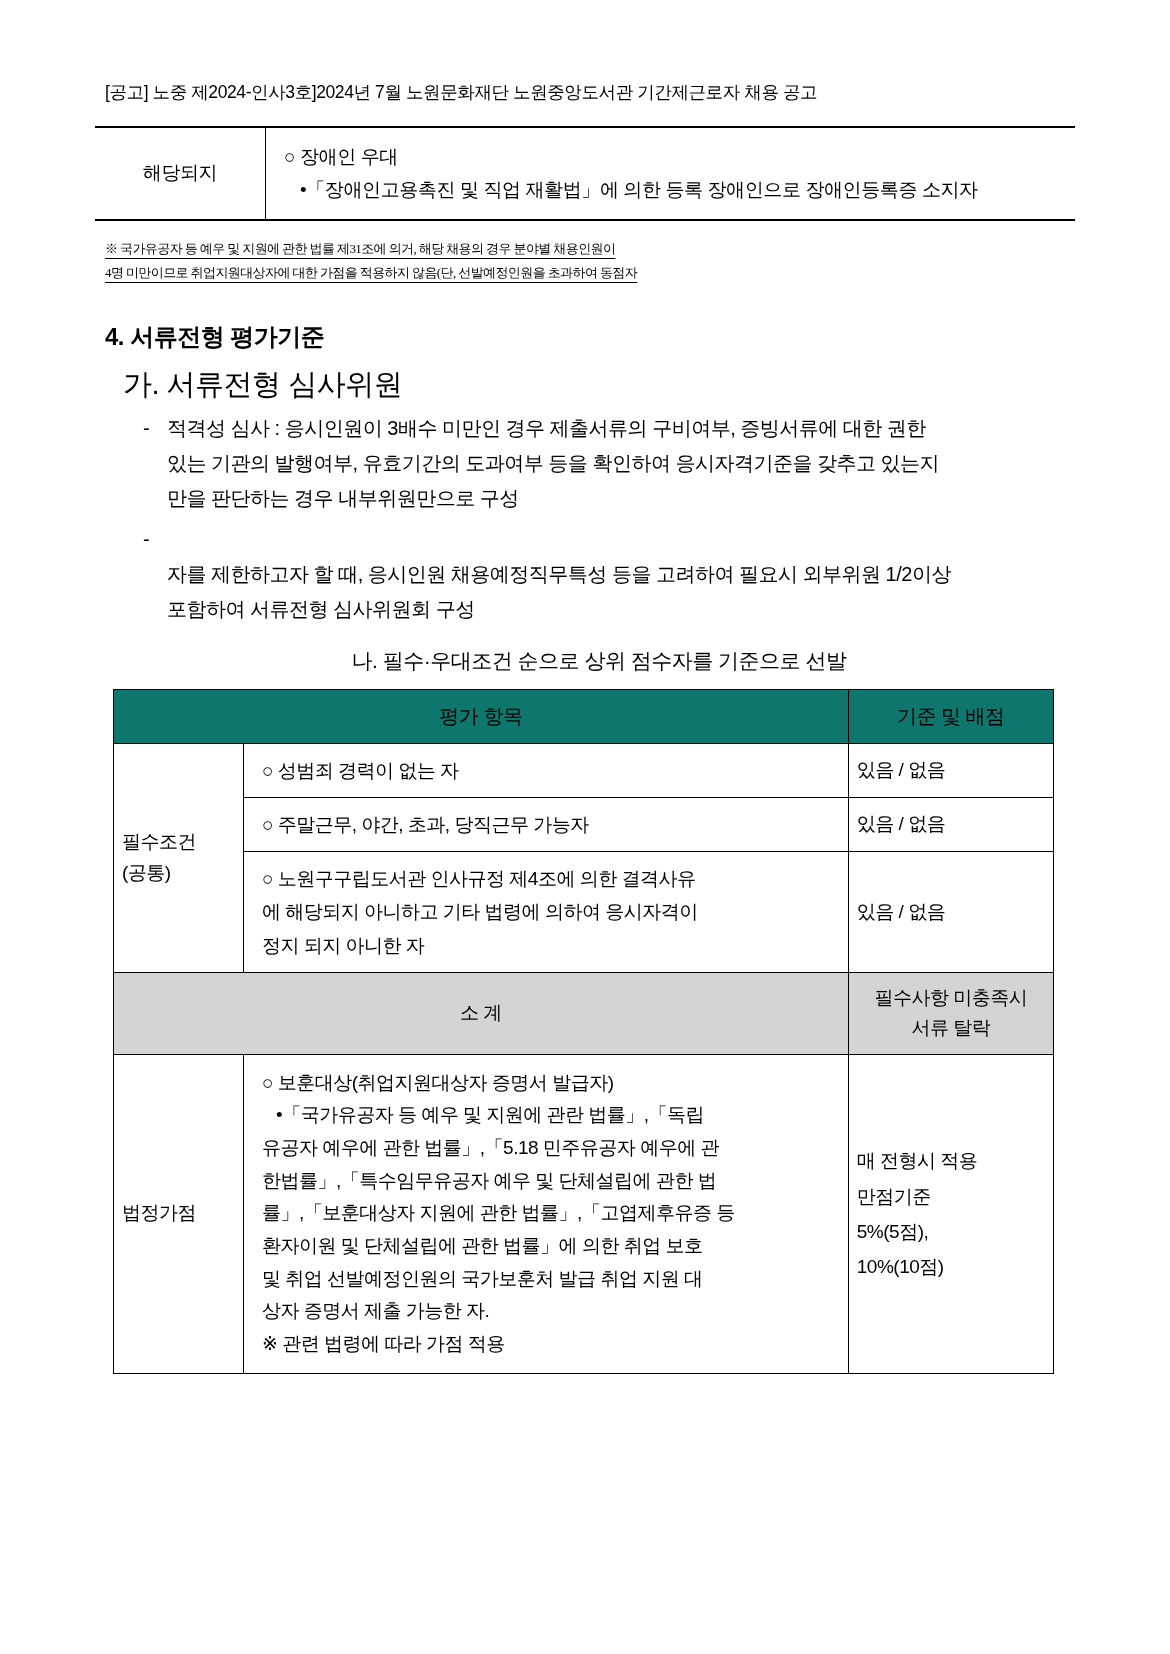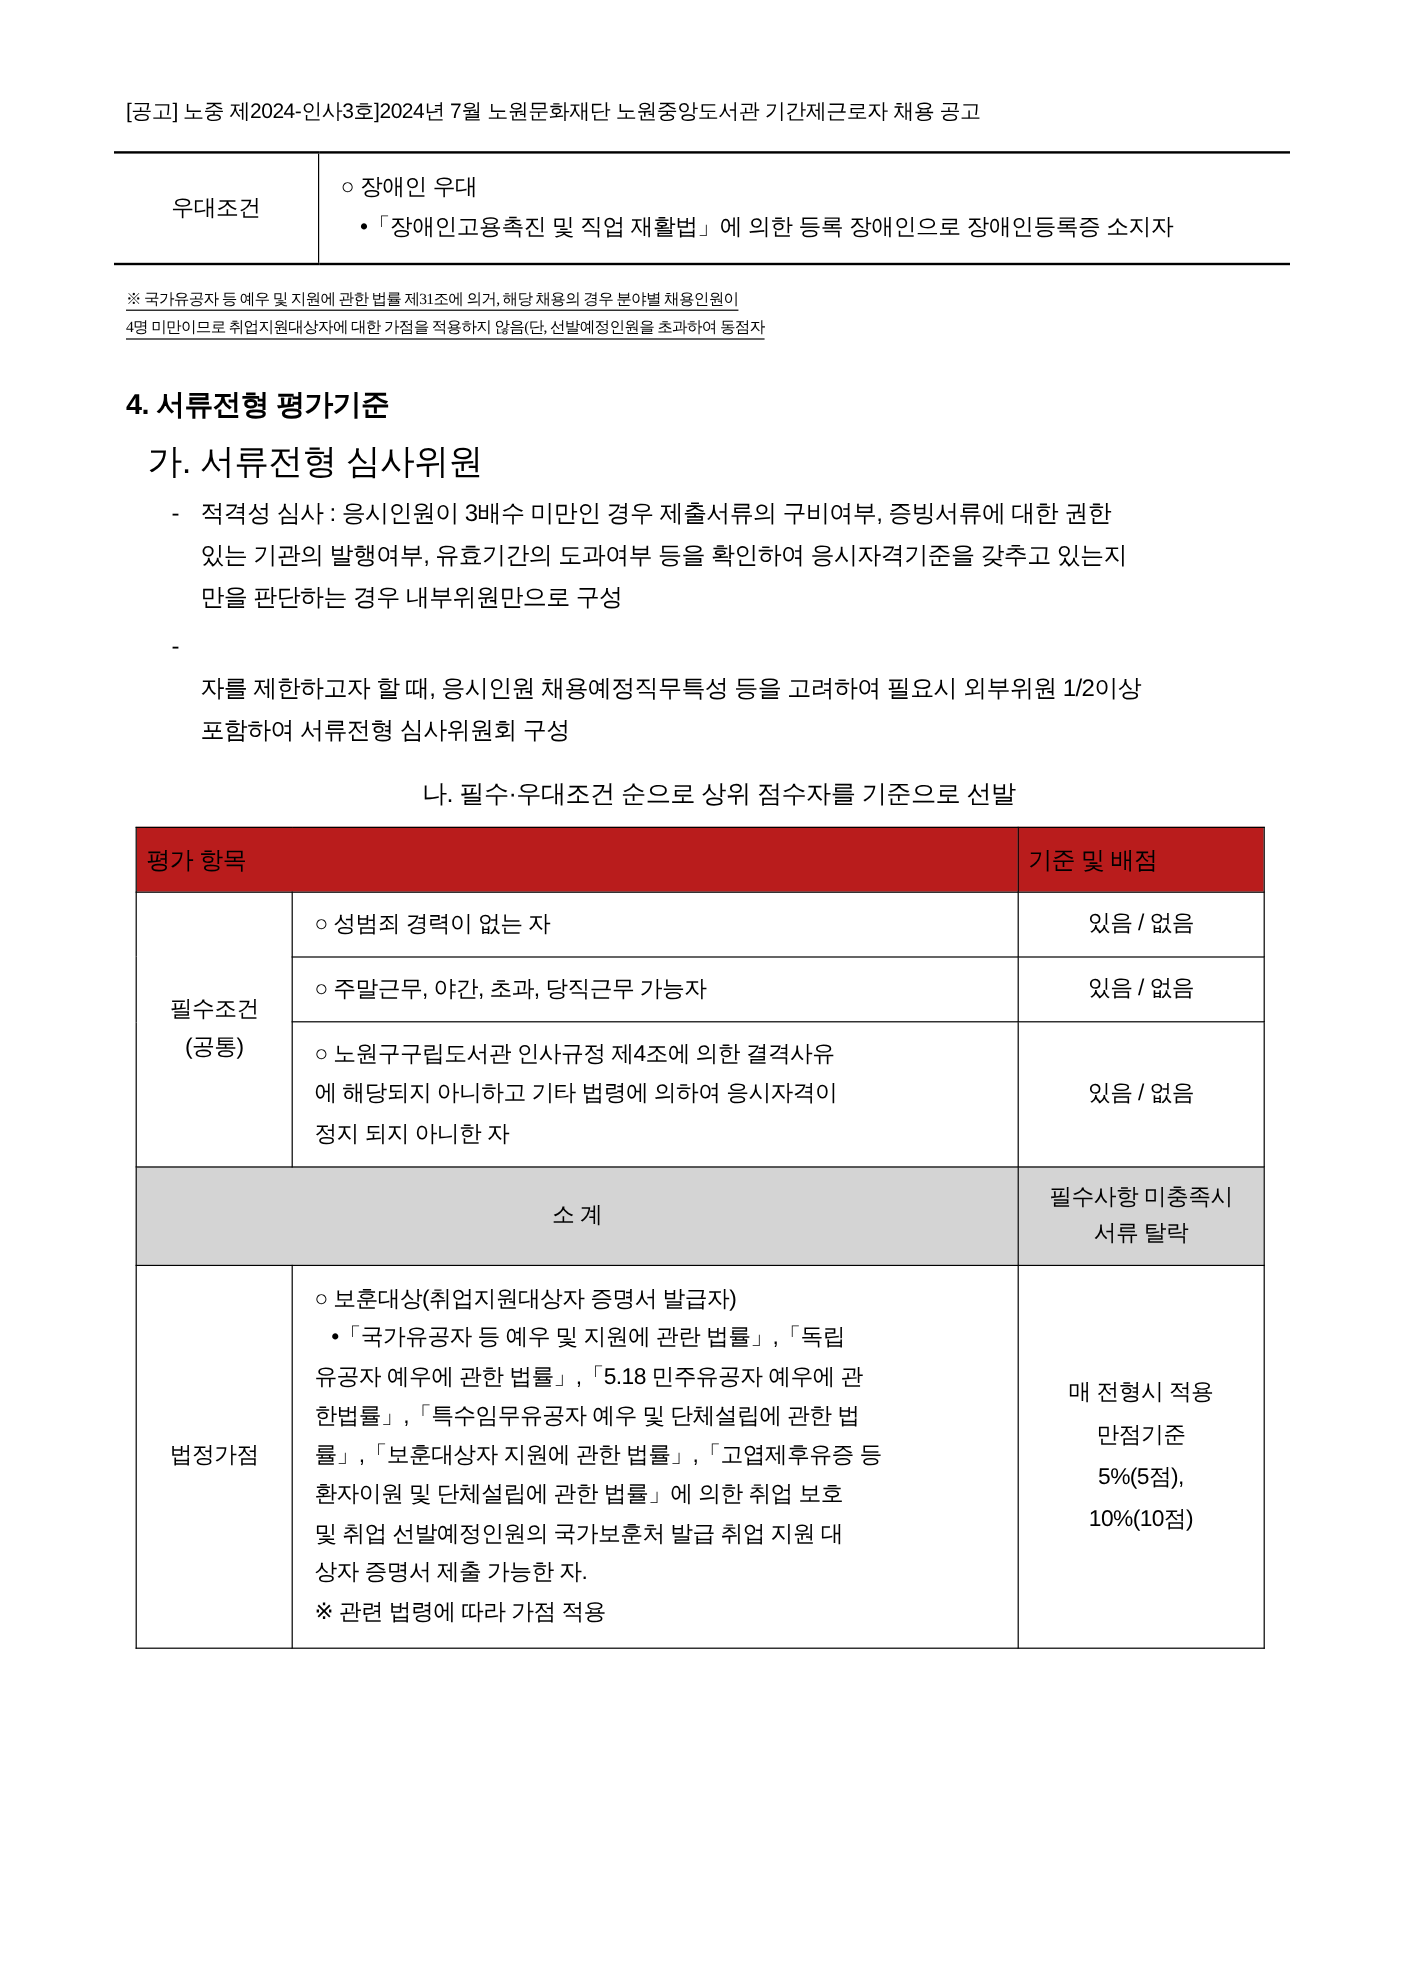--- a/index.html
+++ b/index.html
@@ -107,29 +107,29 @@
     table-layout: fixed;
   }
   .eval-table th, .eval-table td {
     border: 1.5px solid #000;
     font-size: 19px;
     letter-spacing: -0.5px;
     padding: 10px 8px;
     font-weight: normal;
   }
   .eval-table th {
-    background: #b91c1c;
-    text-align: left;
+    background: #0f766e;
+    text-align: center;
     font-size: 20px;
-    padding: 13px 8px;
+    padding: 13px 24px;
   }
   .col-cat { width: 130px; }
   .col-score { width: 205px; }
   .cell-center {
-    text-align: center;
+    text-align: left;
     vertical-align: middle;
     line-height: 1.6;
   }
   .cell-item {
     padding-left: 18px !important;
     line-height: 1.75;
     vertical-align: middle;
   }
   .subtotal-row td {
     background: #d4d4d4;
@@ -156,21 +156,21 @@
 </head>
 <body>
 
 <div class="page">
 
   <div class="doc-header">[공고] 노중 제2024-인사3호]2024년 7월 노원문화재단 노원중앙도서관 기간제근로자 채용 공고</div>
 
   <table class="pref-table">
     <tbody>
       <tr>
-        <td class="pref-label">우대조건</td>
+        <td class="pref-label">해당되지</td>
         <td class="pref-body">
           <span class="l1">○ 장애인 우대</span>
           <span class="l2">•「장애인고용촉진 및 직업 재활법」에 의한 등록 장애인으로 장애인등록증 소지자</span>
         </td>
       </tr>
     </tbody>
   </table>
 
   <div class="note">
     <span>※ 국가유공자 등 예우 및 지원에 관한 법률 제31조에 의거, 해당 채용의 경우 분야별 채용인원이</span>

